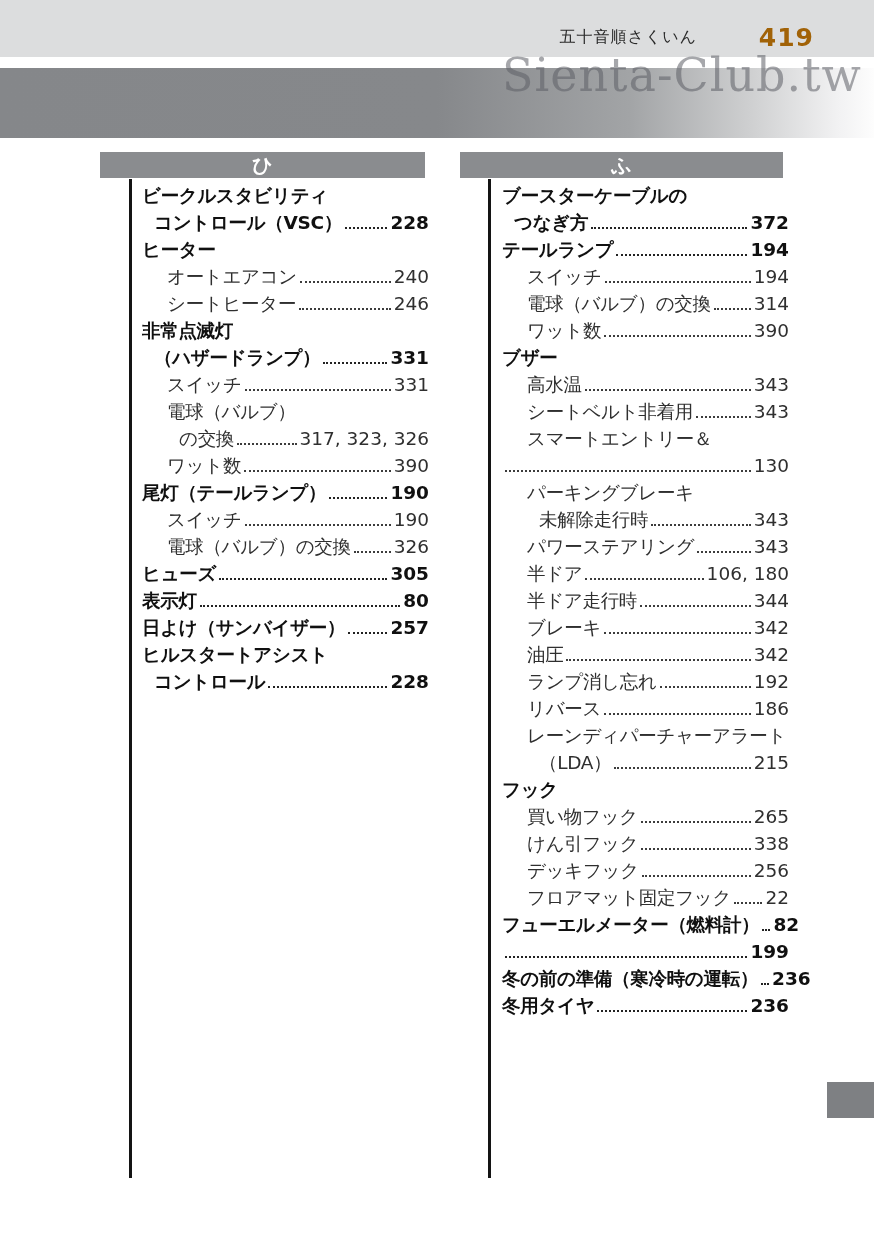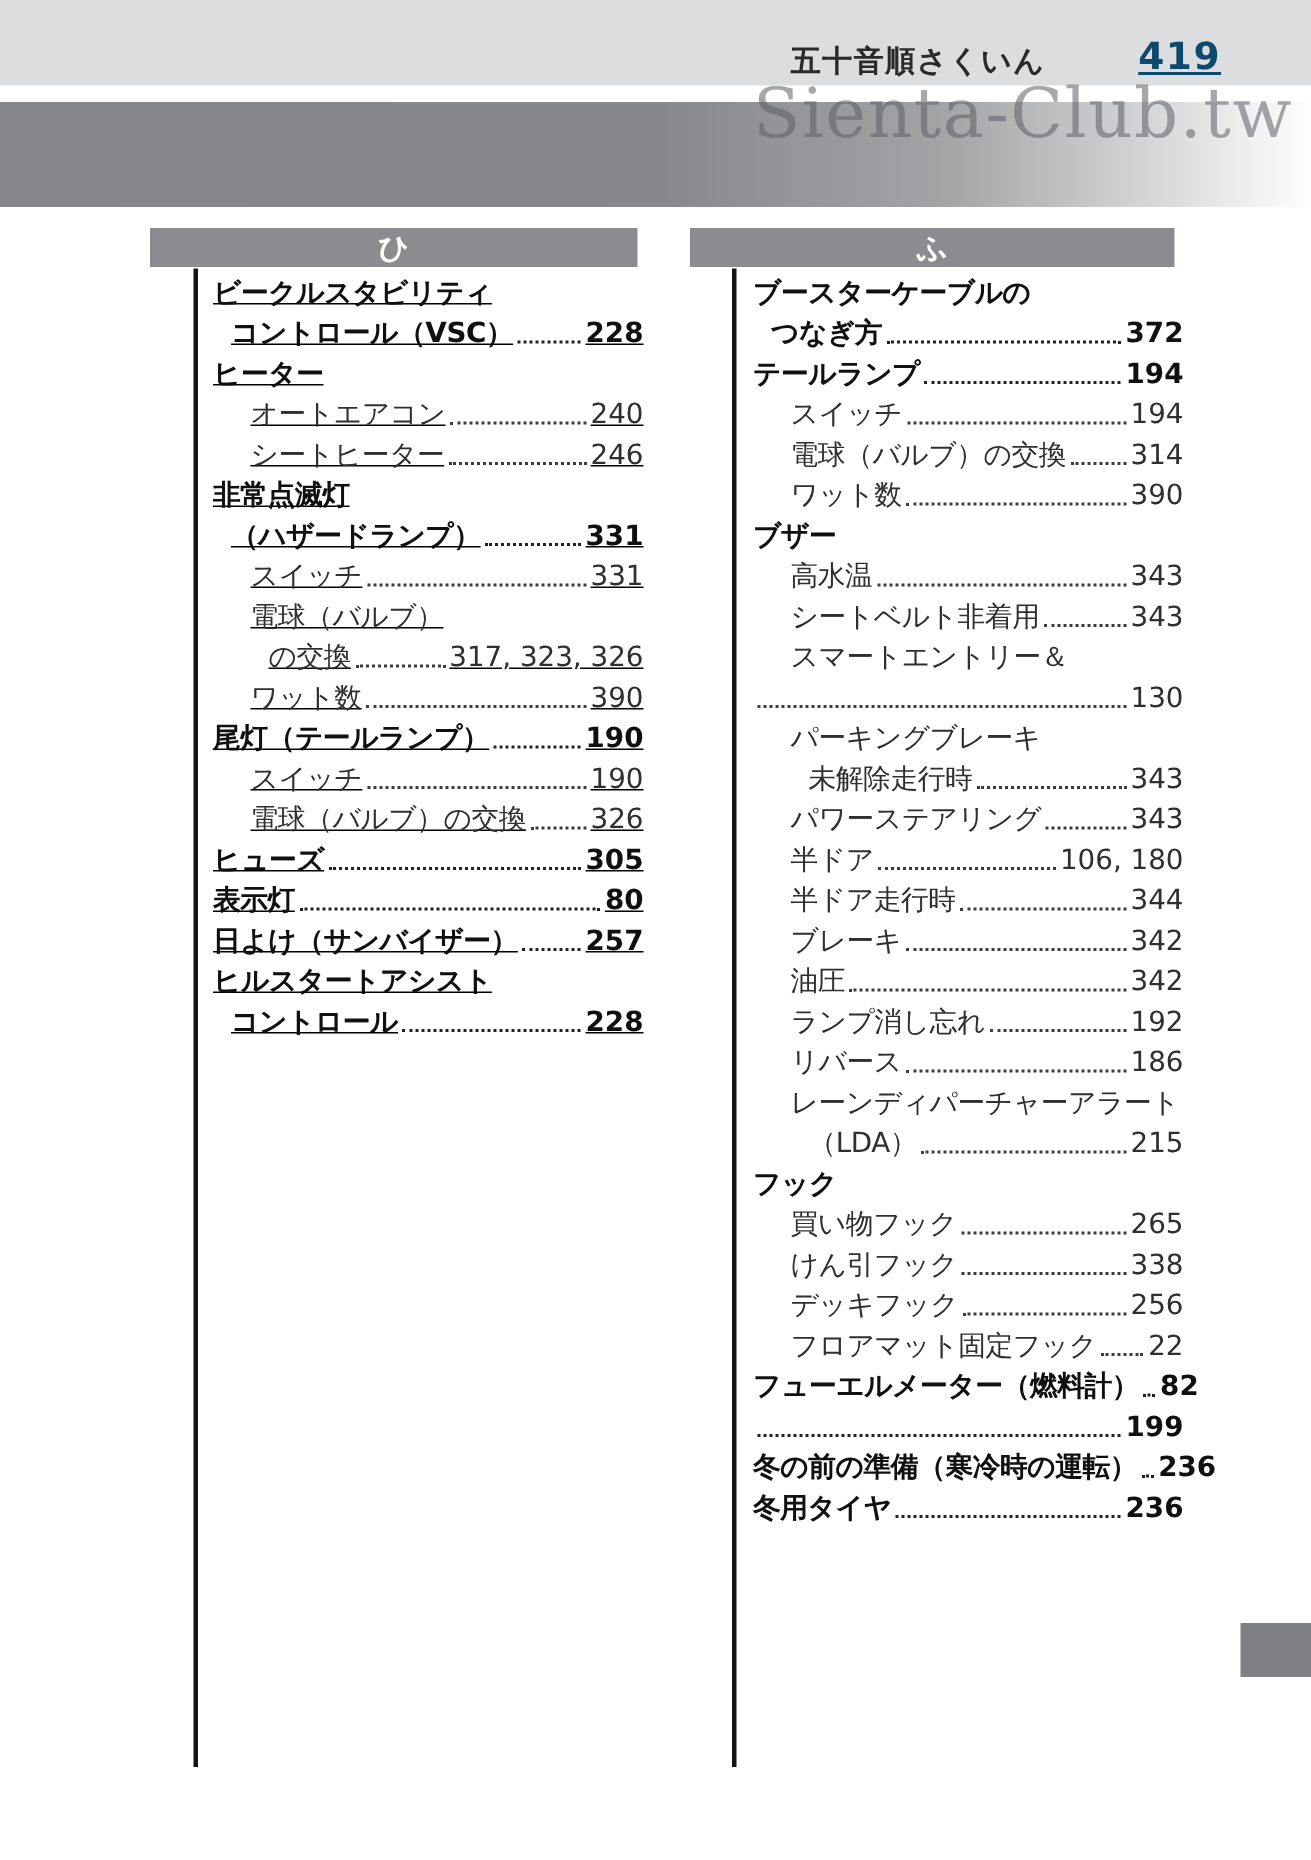--- a/index.html
+++ b/index.html
@@ -1,22 +1,22 @@
 <!DOCTYPE html>
 <html><head>
 <meta charset="utf-8">
 <style>
   html,body{margin:0;padding:0;background:#fff;}
   .page{position:relative;width:874px;height:1240px;background:#ffffff;overflow:hidden;
         font-family:"DejaVu Sans","Liberation Sans",sans-serif;}
 
   
   .topband{position:absolute;left:0;top:0;width:874px;height:57px;background:#dcddde;}
-  .htitle{position:absolute;top:27px;right:177px;font-size:20px;color:#2a2a2a;letter-spacing:1px;font-weight:bold;}
-  .hpage{position:absolute;top:23px;right:60px;font-size:25px;font-weight:700;color:#0c4a6e;letter-spacing:1px;text-decoration:underline;}
+  .htitle{position:absolute;top:27px;right:177px;font-size:16px;color:#2a2a2a;letter-spacing:1px;}
+  .hpage{position:absolute;top:23px;right:60px;font-size:25px;font-weight:700;color:#a16207;letter-spacing:1px;}
 
   
   .darkband{position:absolute;left:0;top:68px;width:874px;height:70px;
     background:linear-gradient(90deg,#85878a 0%,#86888b 50%,#a2a4a6 72%,#cfd0d1 86%,#f2f2f3 96%,#fdfdfd 100%);}
 
   
   .watermark{position:absolute;left:502px;top:48px;width:380px;
     font-family:"DejaVu Serif","Liberation Serif",serif;font-size:46px;
     color:rgba(92,95,102,0.55);letter-spacing:1px;white-space:nowrap;}
 
@@ -26,21 +26,21 @@
   .colband.left{left:100px;width:325px;}
   .colband.right{left:460px;width:323px;}
 
   
   .vline{position:absolute;top:179px;height:999px;width:3px;background:#141414;}
   .vline.left{left:129px;}
   .vline.right{left:488px;}
 
   
   .entries{position:absolute;top:182px;width:287px;}
-  .entries.left{left:142px;text-decoration:underline;}
+  .entries.left{left:142px;}
   .entries.right{left:502px;}
 
   .row{display:flex;align-items:baseline;height:27px;line-height:27px;
        font-size:18.5px;color:#2f2f2f;white-space:nowrap;letter-spacing:-0.3px;}
   .row.bold{font-weight:700;color:#101010;}
   .row.lvl1 .txt{padding-left:12px;}
   .row.lvl2 .txt{padding-left:25px;}
   .row.lvl3 .txt{padding-left:37px;}
   .leader{flex:1;min-width:8px;border-bottom:2px dotted #3c3c3c;
           align-self:flex-end;margin:0 3px 7px 3px;}

